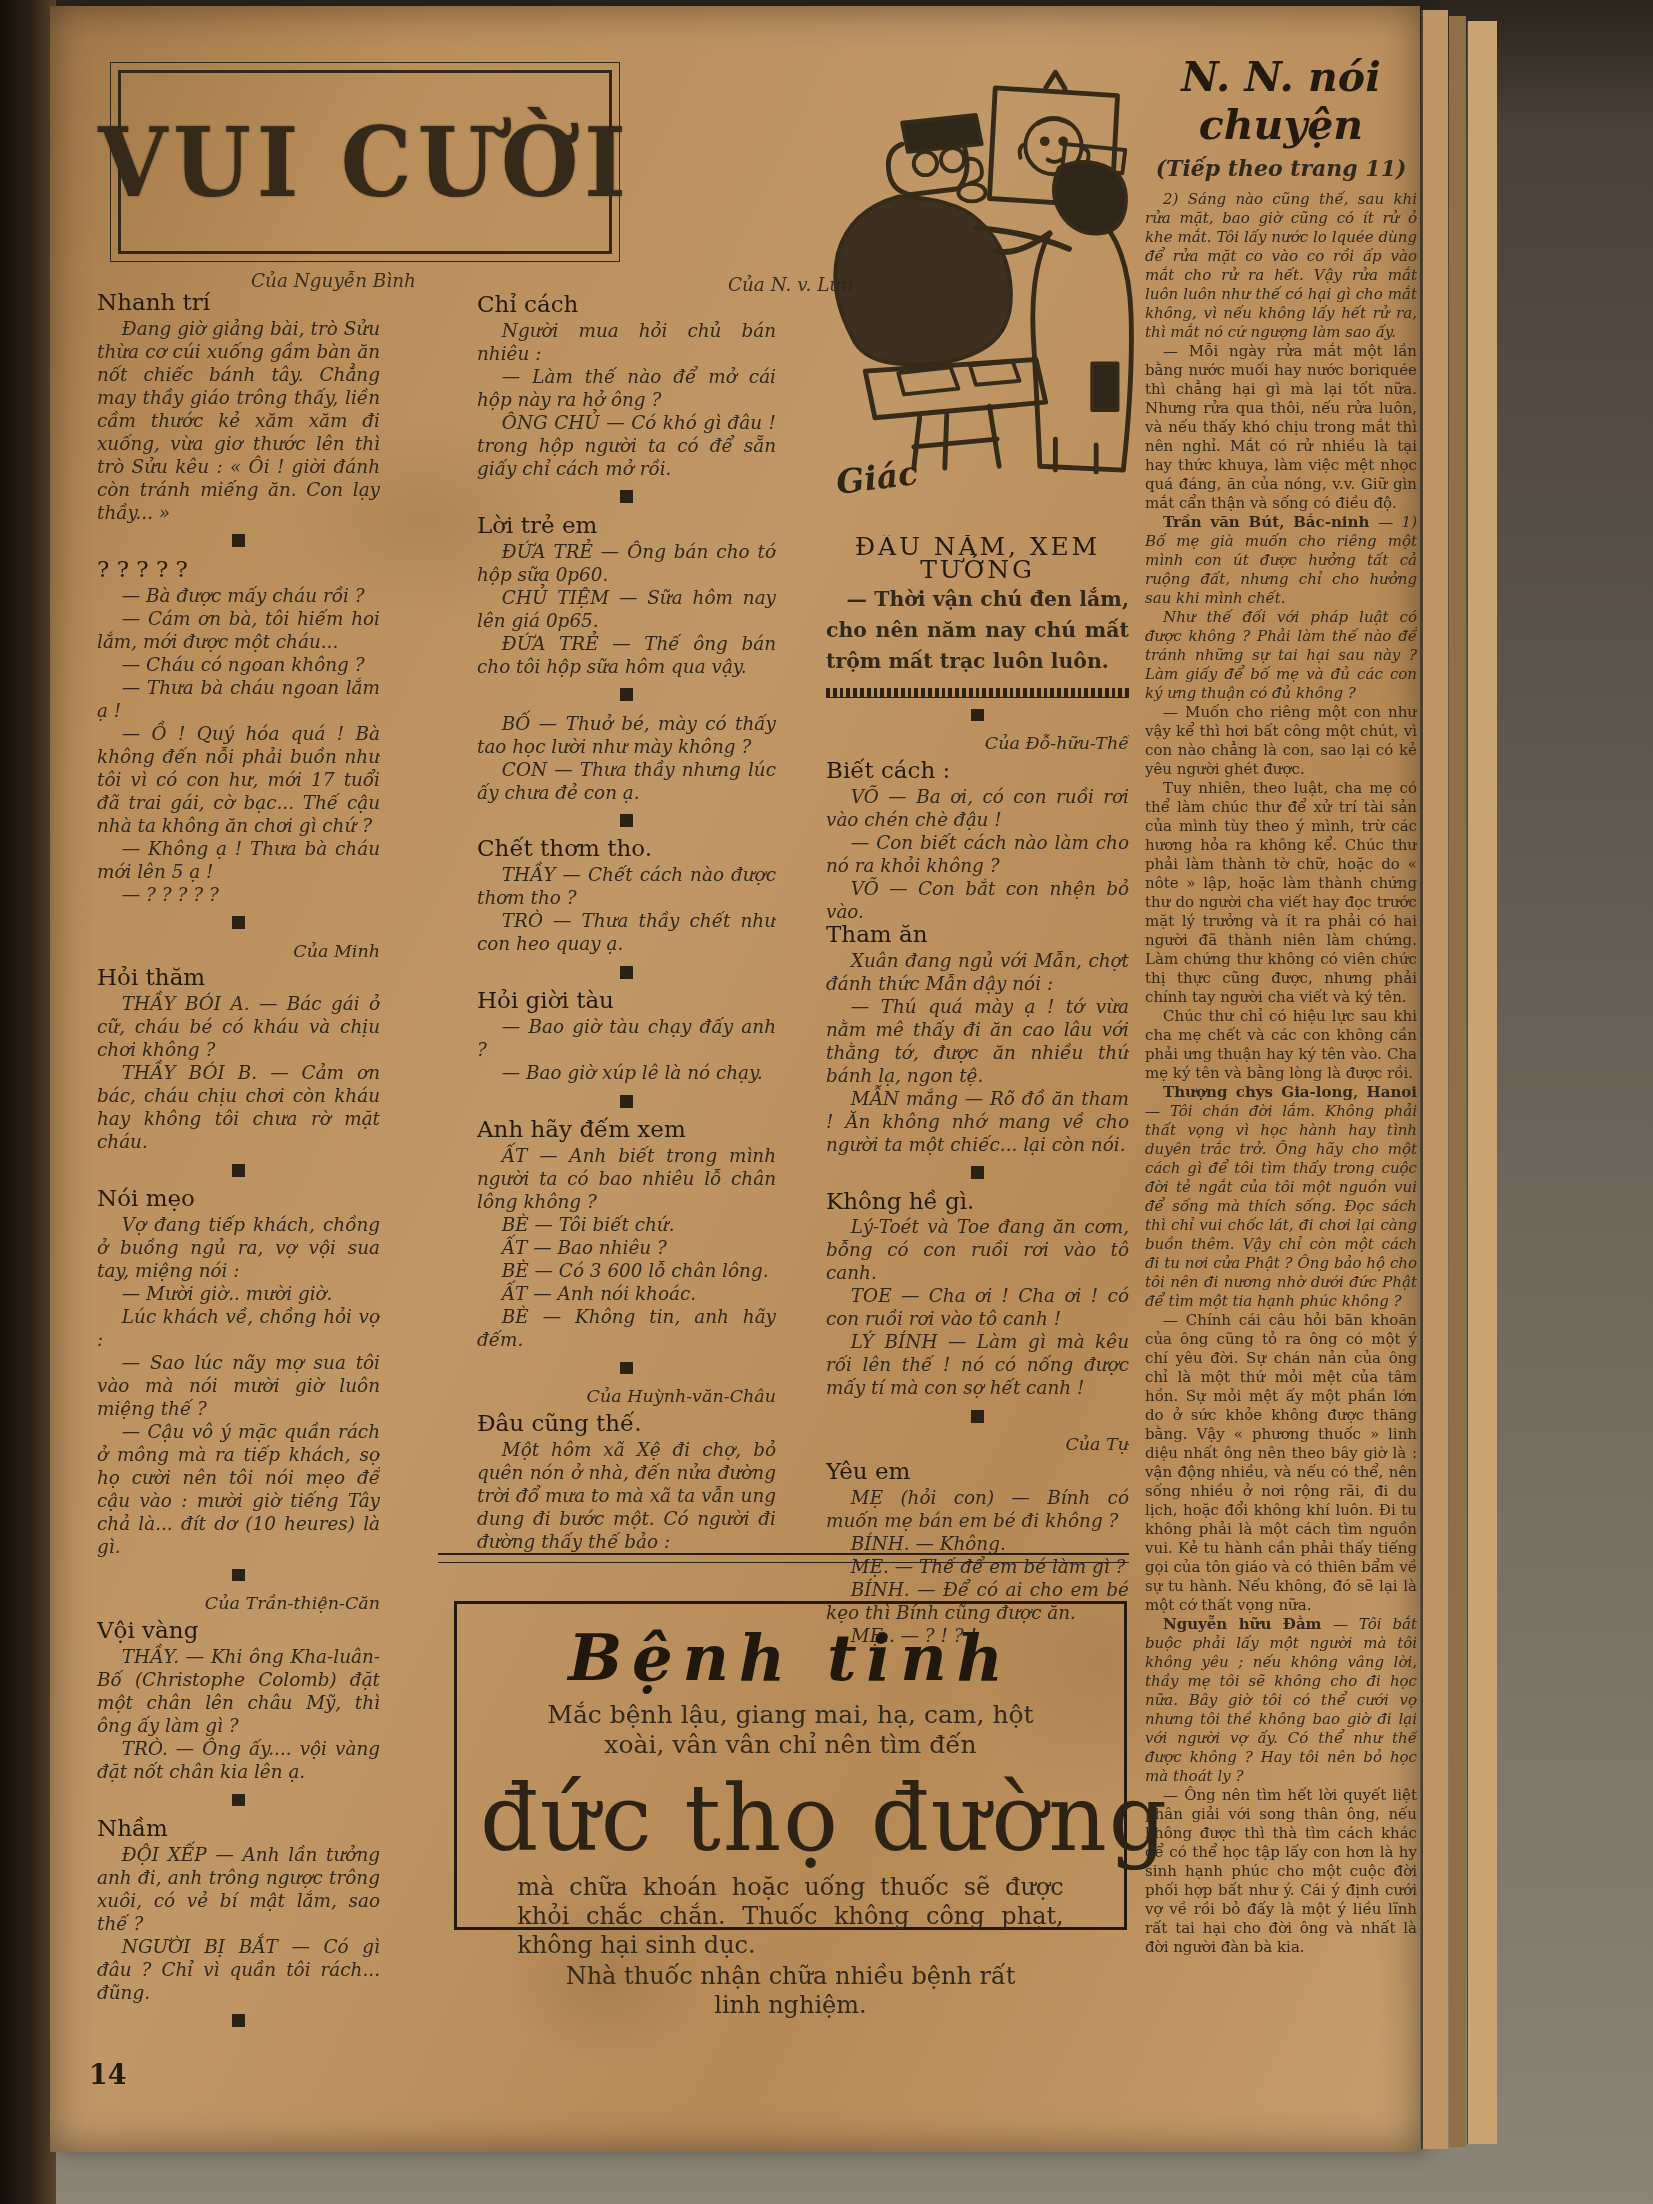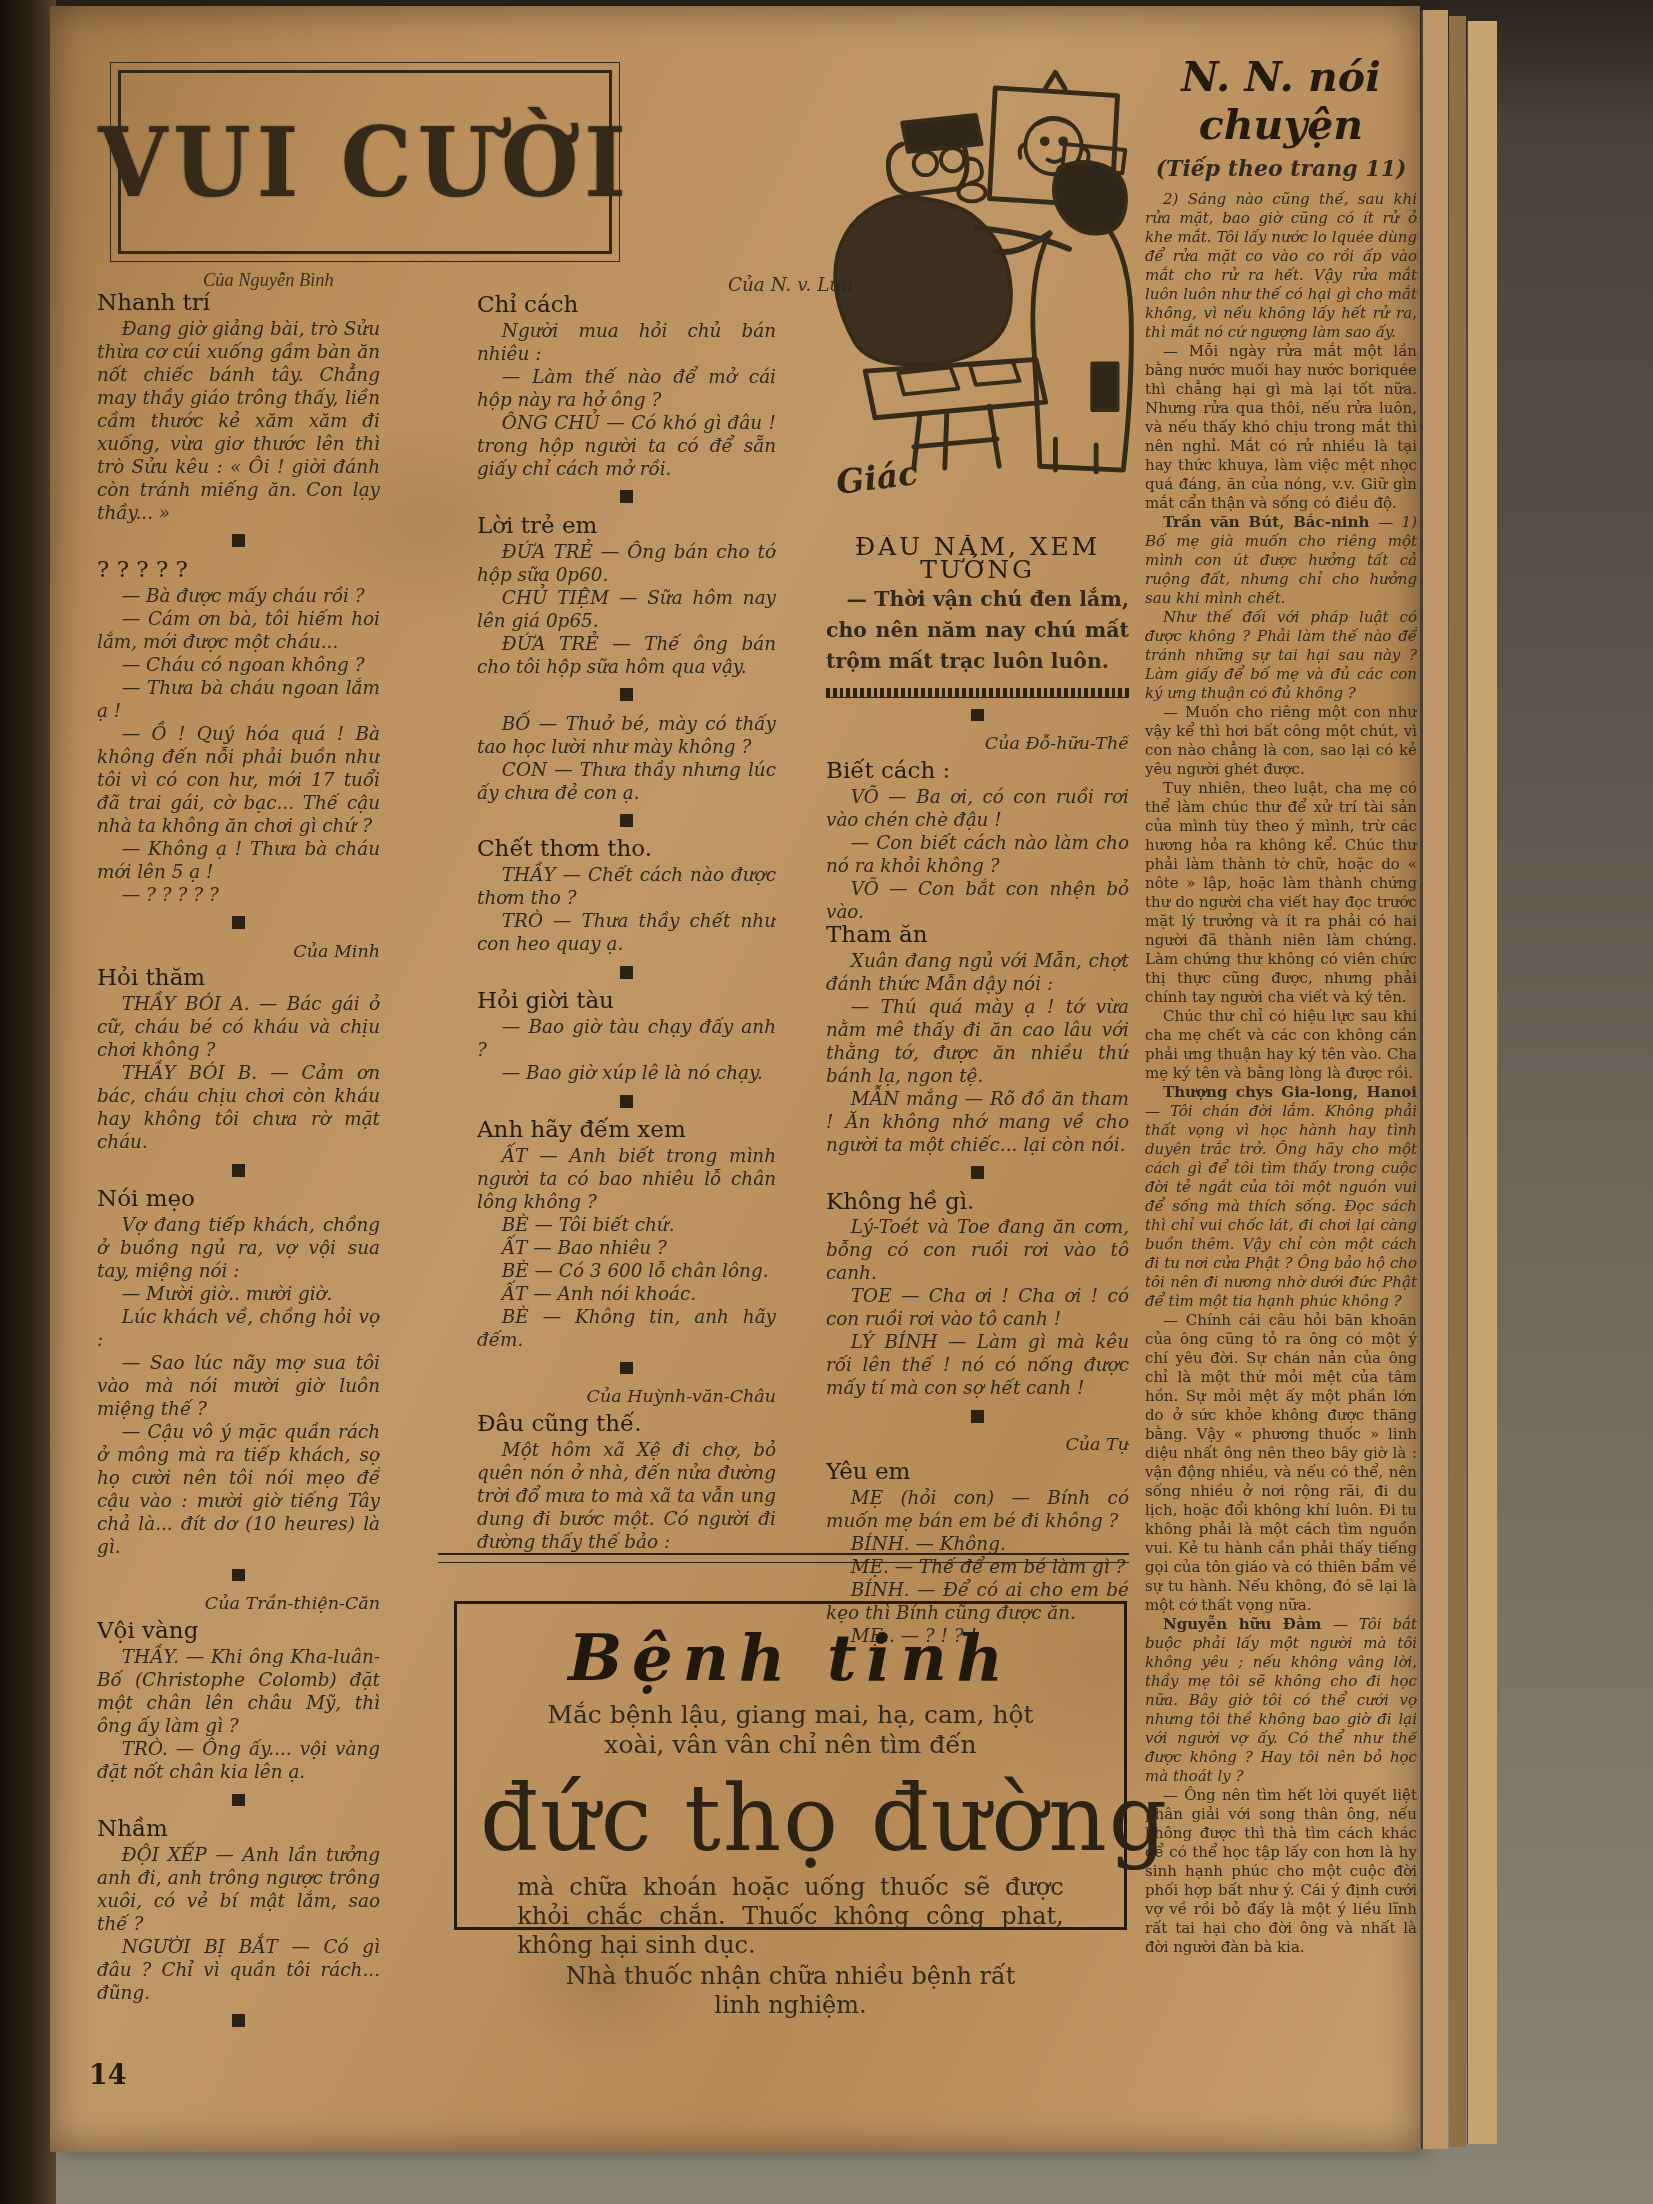--- a/index.html
+++ b/index.html
@@ -23,21 +23,21 @@
   .s2{left:873px;top:1456px;width:369px;height:408px;background:radial-gradient(closest-side,rgba(90,58,20,.12),transparent 70%);}
   .s3{left:408px;top:1844px;width:291px;height:252px;background:radial-gradient(closest-side,rgba(70,45,15,.15),transparent 70%);}
 
   .title-box{position:absolute;left:60px;top:56px;width:508px;height:198px;border:1.9px solid #32281a;
     display:flex;align-items:center;justify-content:center;}
   .title-box::before{content:"";position:absolute;inset:6.8px;border:3.9px solid #32281a;}
   .masthead-title{font-size:89px;font-weight:bold;letter-spacing:5.8px;color:#352a19;
     transform:scaleY(1.08);text-shadow:0 0 1.9px rgba(40,28,12,.6);white-space:nowrap;}
 
   .byline{font-style:italic;font-size:18.4px;color:#3b2f1f;}
-  .byline-left{position:absolute;left:153px;top:264px;width:291px;font-family:Liberation Serif, serif;}
+  .byline-left{position:absolute;left:138px;top:264px;width:291px;text-align:center;}
   .byline-right{position:absolute;left:636px;top:268px;width:209px;text-align:center;}
 
   .col{position:absolute;font-size:18.4px;line-height:23px;text-align:justify;}
   #col1{left:47px;top:285px;width:283px;height:1747px;overflow:hidden;}
   #col2{left:427px;top:287px;width:299px;height:1261px;overflow:hidden;}
   #col3{left:776px;top:529px;width:303px;height:1140px;overflow:hidden;}
 
   .joke .sep{width:12.6px;height:12.6px;background:#2b2214;margin:10.7px auto;}
   .joke .jbyline{text-align:right;font-style:italic;font-size:17.5px;margin:1.9px 0 3.9px;}
   .joke h3{font-size:23px;margin:0 0 2.9px;color:#241b0e;font-weight:normal;font-style:normal;}

